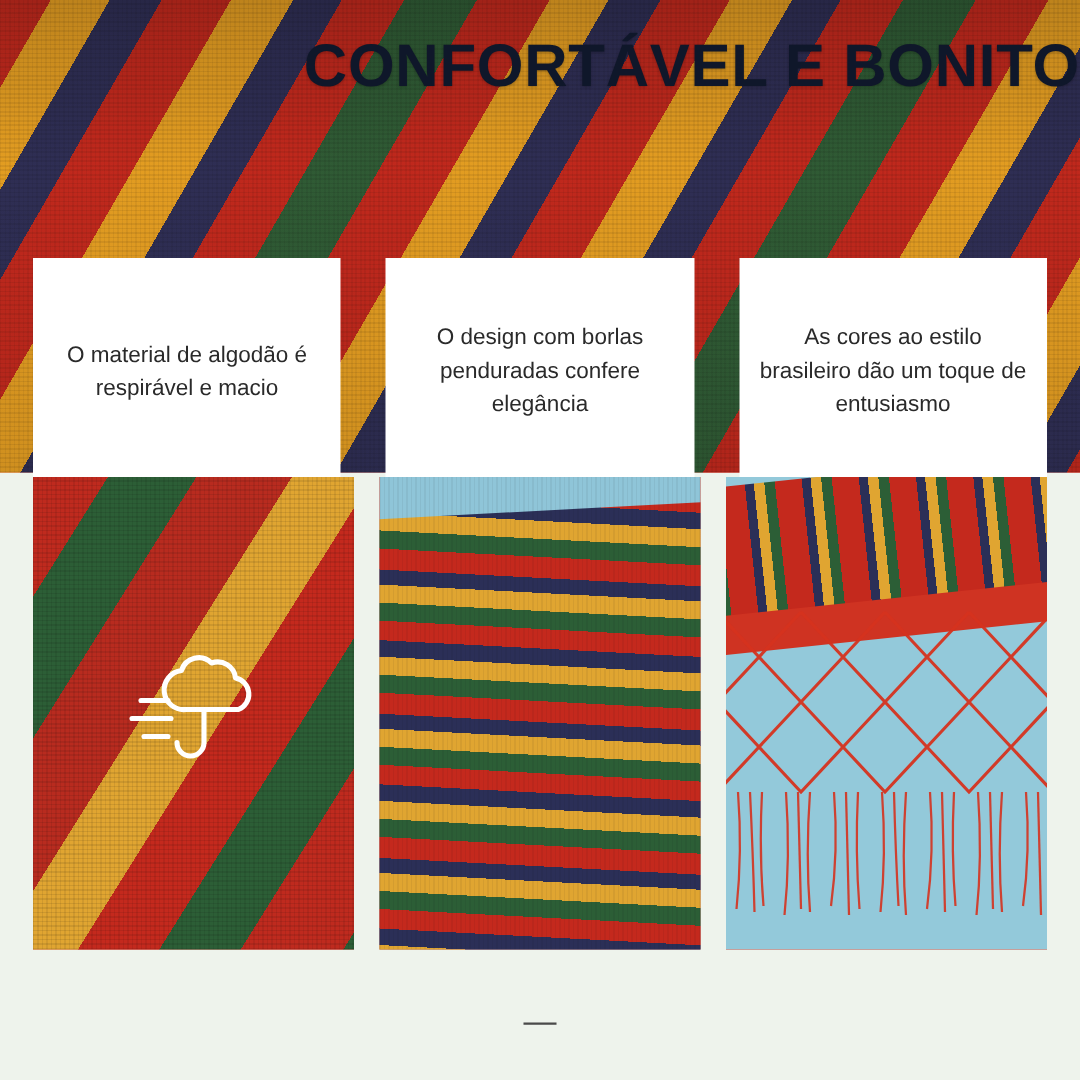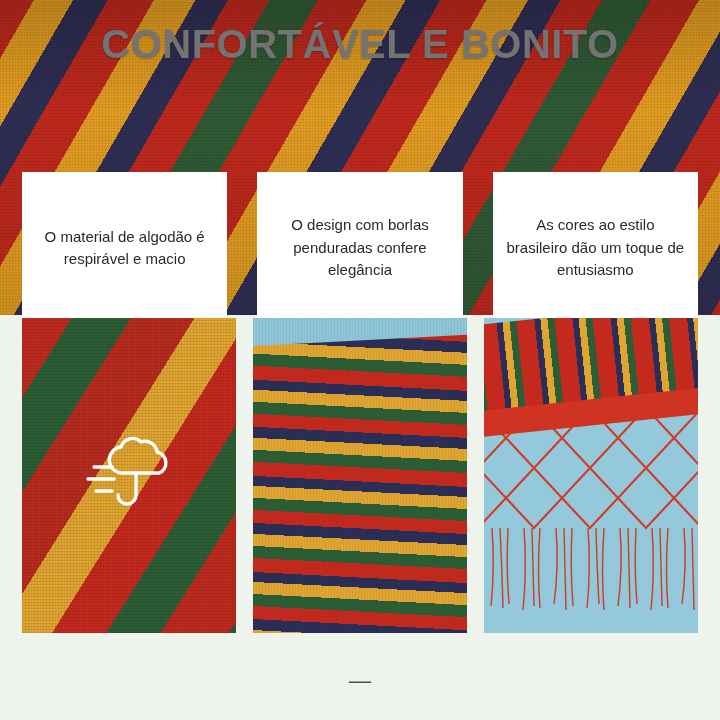--- a/index.html
+++ b/index.html
@@ -63,22 +63,22 @@
     position: absolute;
     inset: 0;
     background: linear-gradient(180deg, rgba(0,0,0,0.18) 0%, rgba(0,0,0,0.02) 35%, rgba(0,0,0,0.10) 100%);
   }
 
   .headline {
     position: absolute;
     left: 0;
     top: 22px;
     width: 720px;
-    text-align: center;
-    color: #737373;
+    text-align: right;
+    color: #0f172a;
     font-size: 40px;
     font-weight: bold;
     letter-spacing: 0.5px;
     line-height: 1.1;
     text-shadow: 0 1px 2px rgba(0,0,0,0.25);
   }
 
   
   .cards {
     position: absolute;

